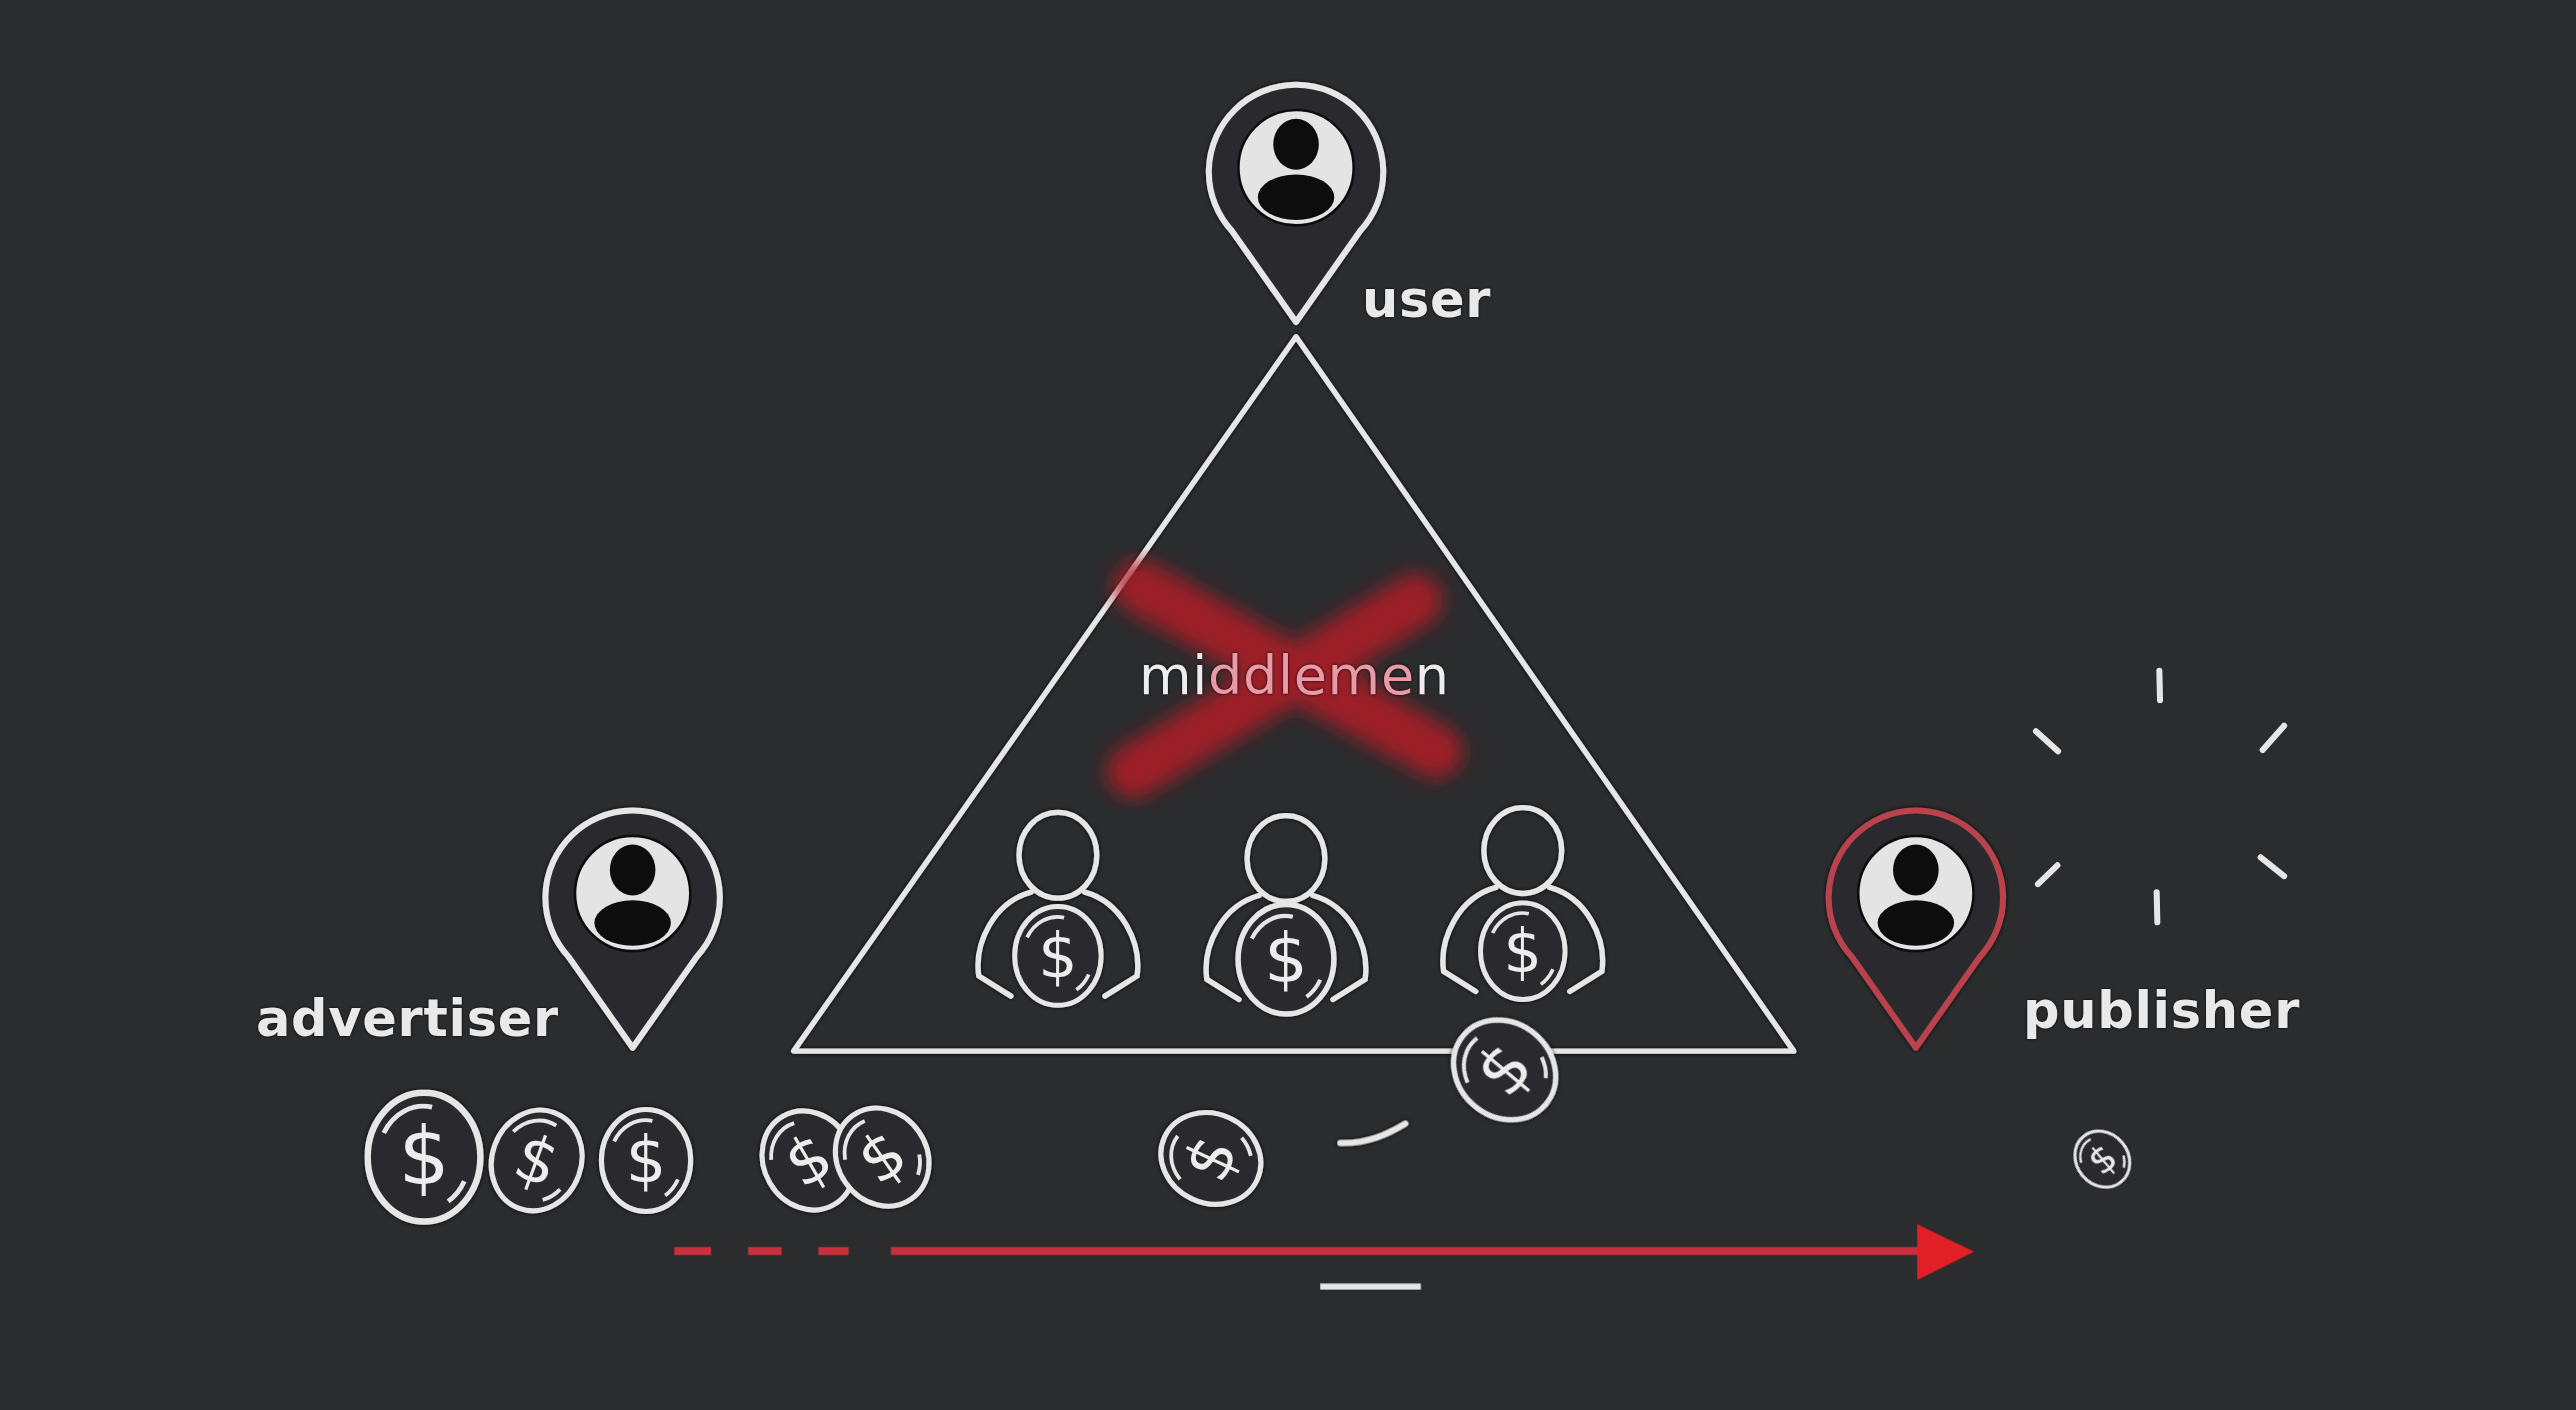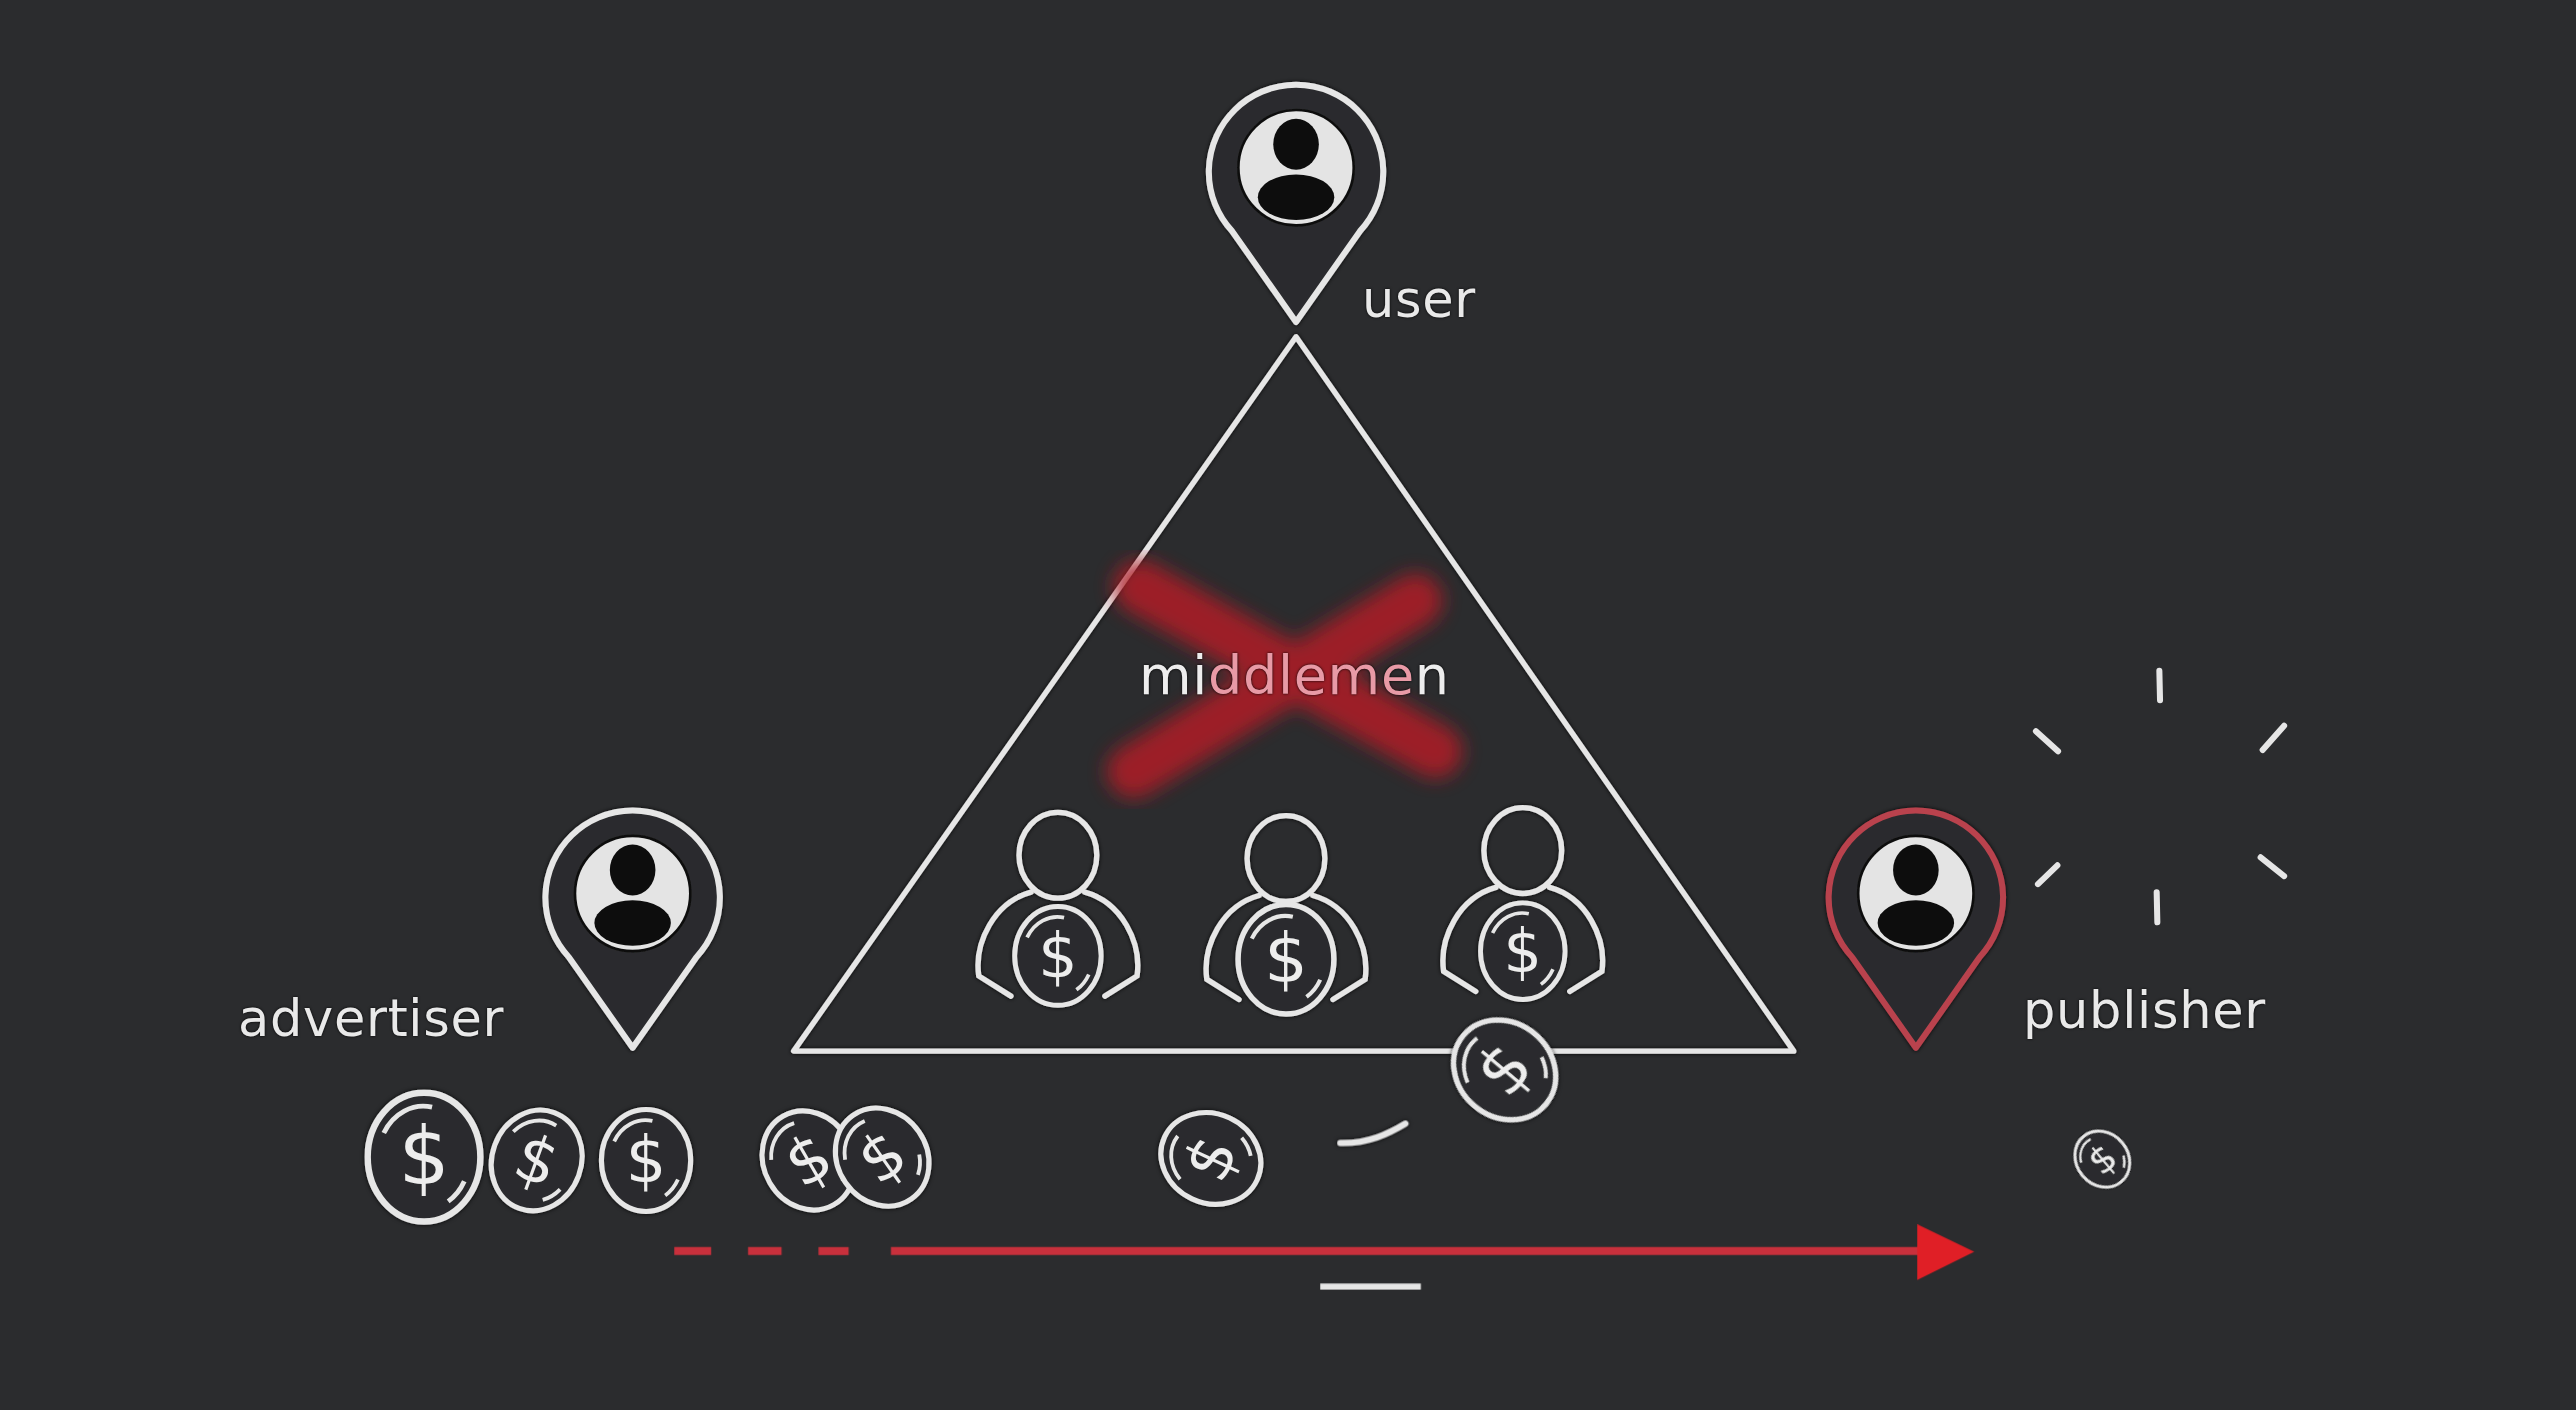--- a/index.html
+++ b/index.html
@@ -1,18 +1,18 @@
 <!DOCTYPE html>
 <html style="font-size:10.7px"><head>
 <meta charset="utf-8">
 <style>
   html, body { margin:0; padding:0; background:#2b2c2e; }
   body { width:2576px; height:1410px; overflow:hidden; position:relative; font-family:"DejaVu Sans", "Liberation Sans", sans-serif; }
   #stage { position:absolute; left:0; top:0; width:2576px; height:1410px; }
-  .label { position:absolute; color:#e9e9e9; font-size:51px; font-weight:400; letter-spacing:0.7px; white-space:nowrap; text-shadow:0 0 2.7px #000; }
+  .label { position:absolute; color:#e9e9e9; font-size:51px; font-weight:700; letter-spacing:0.7px; white-space:nowrap; text-shadow:0 0 2.7px #000; }
   .mid-label { position:absolute; font-size:54px; letter-spacing:0.7px; white-space:nowrap; text-shadow:0 0 2.7px #000; }
   .mid-label .w { color:#ededed; }
   .mid-label .r { color:#e89aa6; }
 </style>
 </head>
 <body>
 
 <svg id="stage" viewBox="0 0 3840 2102" xmlns="http://www.w3.org/2000/svg">
   <defs>
     <filter id="blurX" x="-20%" y="-20%" width="140%" height="140%">
@@ -128,18 +128,18 @@
     <line x1="1115" y1="1865" x2="1165" y2="1865" stroke="#c8303c" stroke-width="12"></line>
     <line x1="1220" y1="1865" x2="1265" y2="1865" stroke="#c8303c" stroke-width="12"></line>
     <line x1="1328" y1="1865" x2="2870" y2="1865" stroke="#c8303c" stroke-width="12"></line>
     <polygon points="2858,1825 2943,1866 2858,1908" fill="#e01f26"></polygon>
   </g>
 
   <line x1="1968" y1="1918" x2="2118" y2="1918" stroke="#e6e6e6" stroke-width="9"></line>
 </svg>
 
 <div class="label" style="left:1362px; top:270px;">user</div>
-<div class="label" style="left:238px; top:989px;">advertiser</div>
+<div class="label" style="left:256px; top:989px;">advertiser</div>
 <div class="label" style="left:2011px; top:981px;margin-left:12px;">publisher</div>
 <div class="mid-label" style="left:1139px; top:644px;">
   <span class="w">mi</span><span class="r">ddleme</span><span class="w">n</span>
 </div>
 
 
 </body></html>

